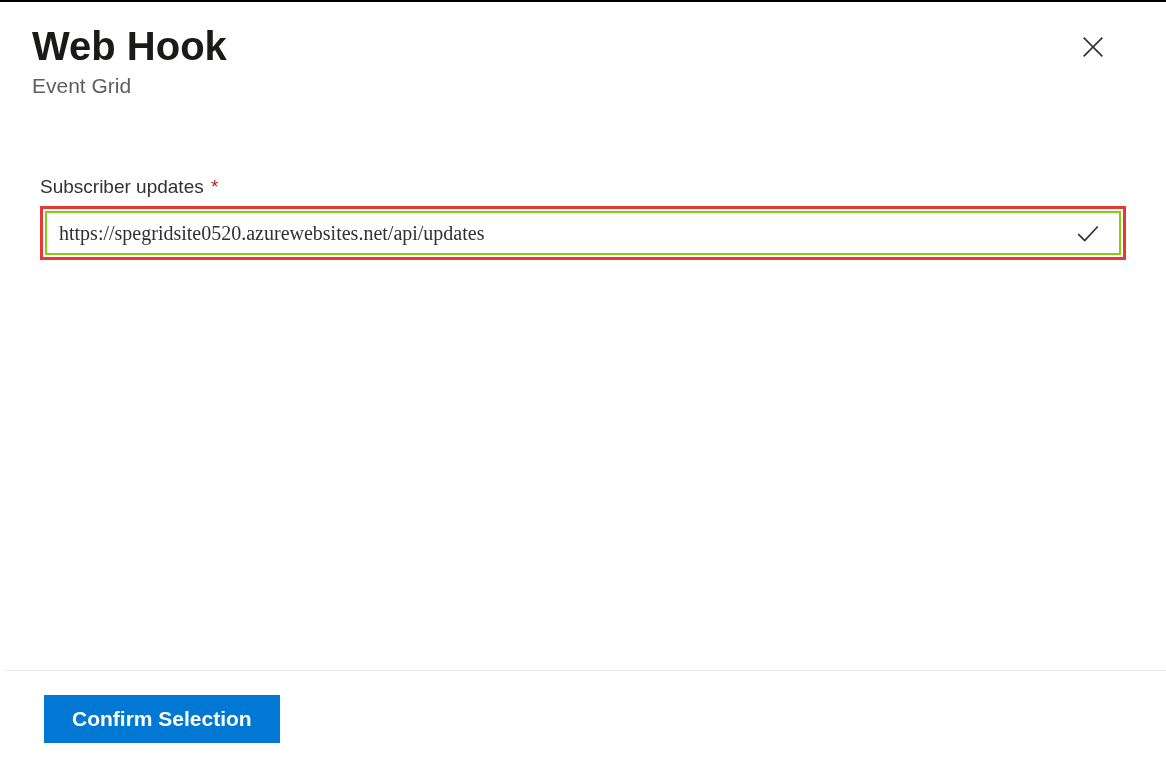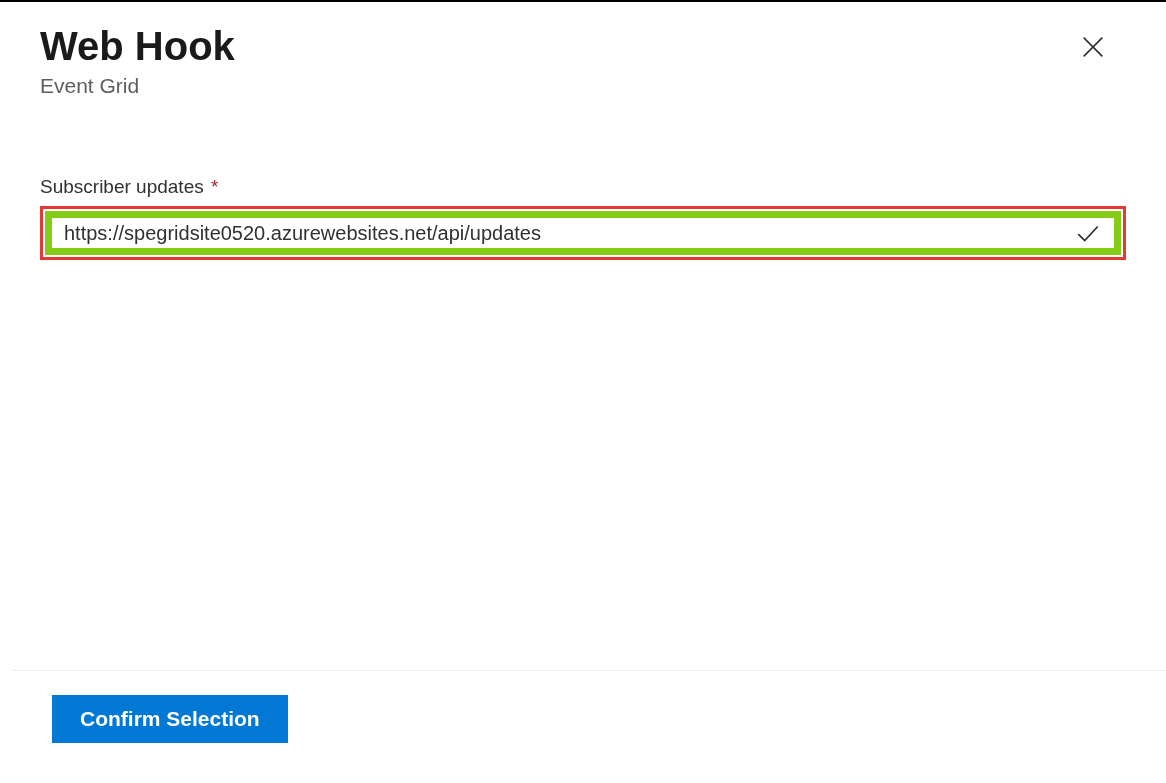--- a/index.html
+++ b/index.html
@@ -10,21 +10,21 @@
     body {
       font-family: "Segoe UI", -apple-system, BlinkMacSystemFont, sans-serif;
       background: #ffffff;
       color: #323130;
       width: 1166px;
       height: 783px;
       position: relative;
       border-top: 2px solid #000000;
     }
     .header {
-      padding: 20px 40px 0 40px;
+      padding: 20px 40px 0 32px;
       position: relative;
     }
     .title {
       font-size: 40px;
       font-weight: 600;
       color: #1b1a19;
       line-height: 1.2;
     }
     .subtitle {
       font-size: 21px;
@@ -63,24 +63,24 @@
     }
     .input-container {
       position: relative;
       border: 3px solid #e53935;
       padding: 2px;
       background: #ffffff;
     }
     .input-field {
       width: 100%;
       height: 44px;
-      border: 7px solid #84cc16;
+      border: 2px solid #84cc16;
       padding: 0 54px 0 12px;
       font-size: 20px;
-      font-family: Liberation Sans, sans-serif;
+      font-family: Liberation Serif, serif;
       color: #323130;
       outline: none;
       background: #ffffff;
     }
     .checkmark {
       position: absolute;
       right: 22px;
       top: 50%;
       transform: translateY(-50%);
       width: 26px;
@@ -89,21 +89,21 @@
       align-items: center;
       justify-content: center;
     }
     .checkmark svg {
       width: 26px;
       height: 26px;
     }
     .footer {
       position: absolute;
       bottom: 0;
-      left: 12px;
+      left: 4px;
       right: 0;
       border-top: 1px solid #edebe9;
       padding: 24px 40px 40px 40px;
     }
     .confirm-button {
       background: #0078d4;
       color: #ffffff;
       border: none;
       padding: 10px 28px;
       font-size: 21px;

